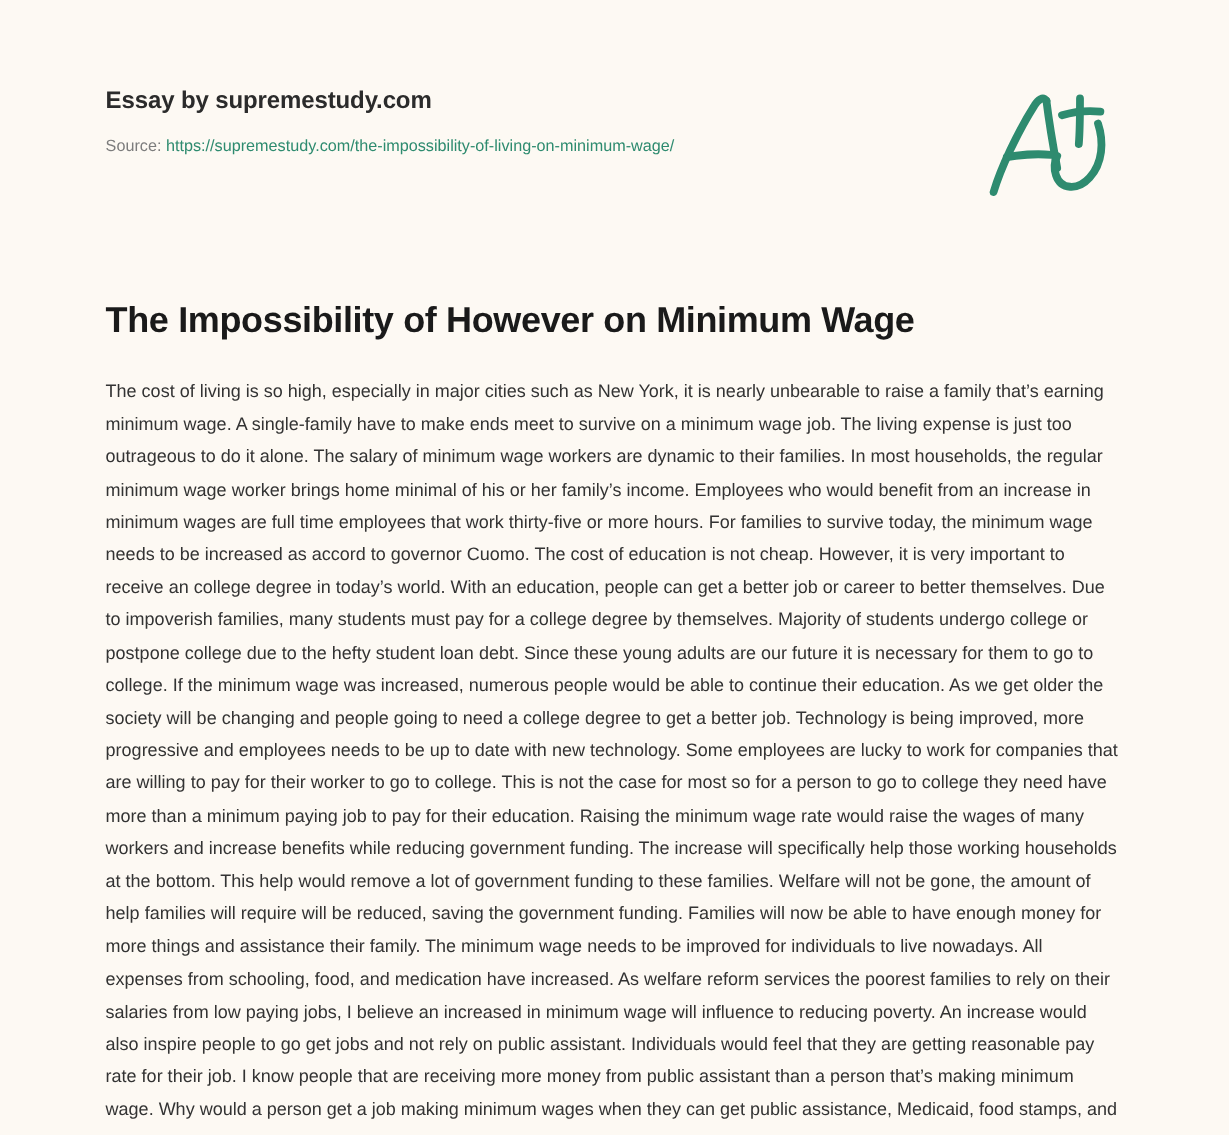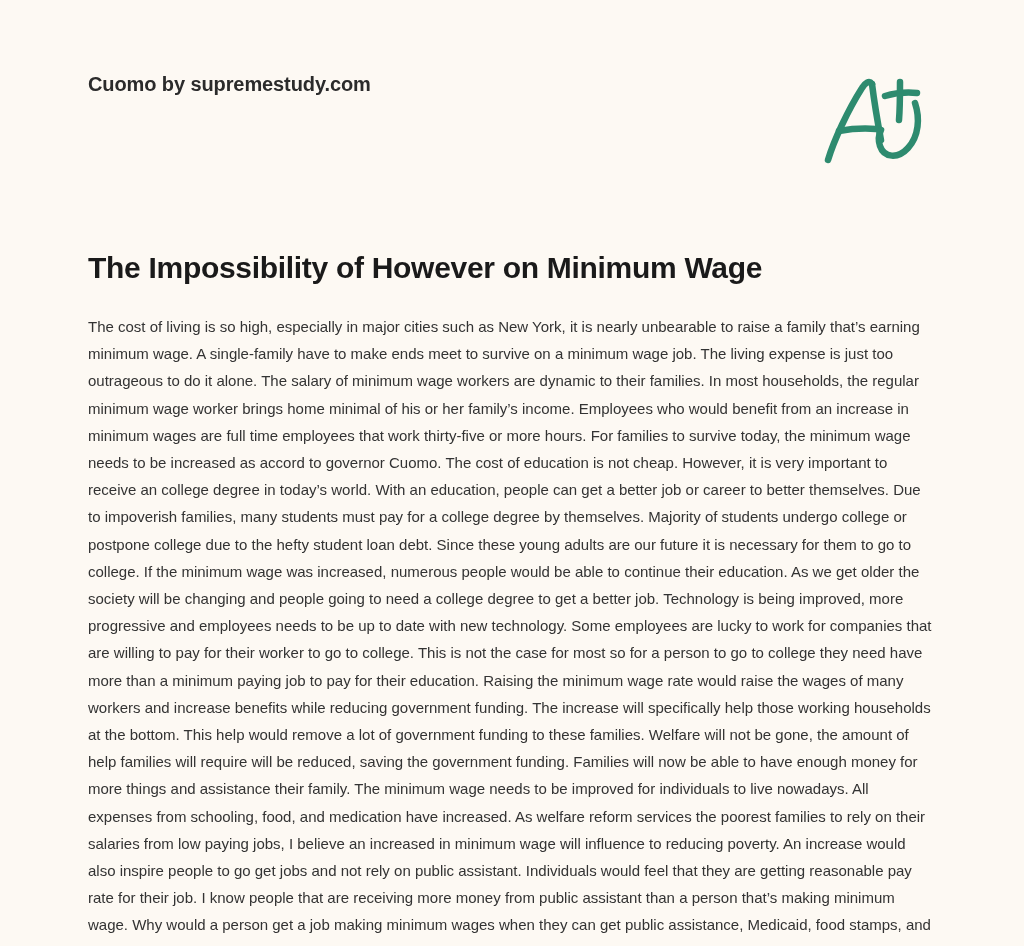--- a/index.html
+++ b/index.html
@@ -94,22 +94,25 @@
     color: #333333;
     text-align: left;
   }
 </style>
 </head>
 <body>
 
 <div class="page">
 
   <div class="header">
-    <div class="site-byline">Cuomo by supremestudy.com</div>
+    <div class="site-byline">Essay by supremestudy.com</div>
 
+    <div class="source-line">
+      <span class="source-label">Source:</span><span>&nbsp;</span><a class="source-link">https://supremestudy.com/the-impossibility-of-living-on-minimum-wage/</a>
+    </div>
   </div>
 
   <div class="logo">
     <svg viewBox="0 0 112 92" xmlns="http://www.w3.org/2000/svg" fill="none" stroke="#2e8b6f" stroke-width="6.5" stroke-linecap="round" stroke-linejoin="round">
 
       <path d="M10 86 C 16 66, 30 36, 44 14 C 47 9, 51 6, 54 10"></path>
 
       <path d="M54 10 C 56 26, 60 50, 63 66"></path>
 
       <path d="M21 57 C 32 55, 46 54, 58 55"></path>

